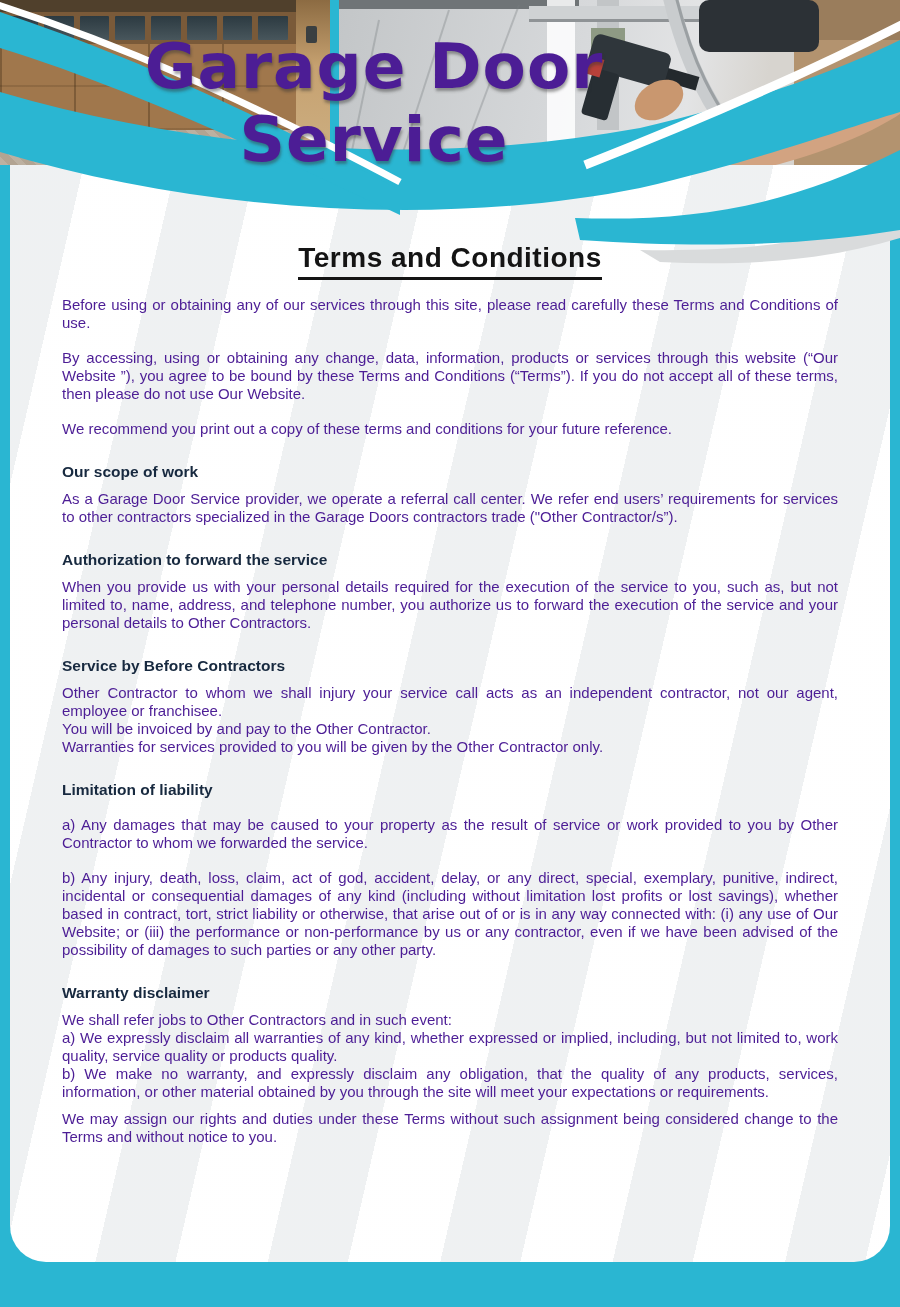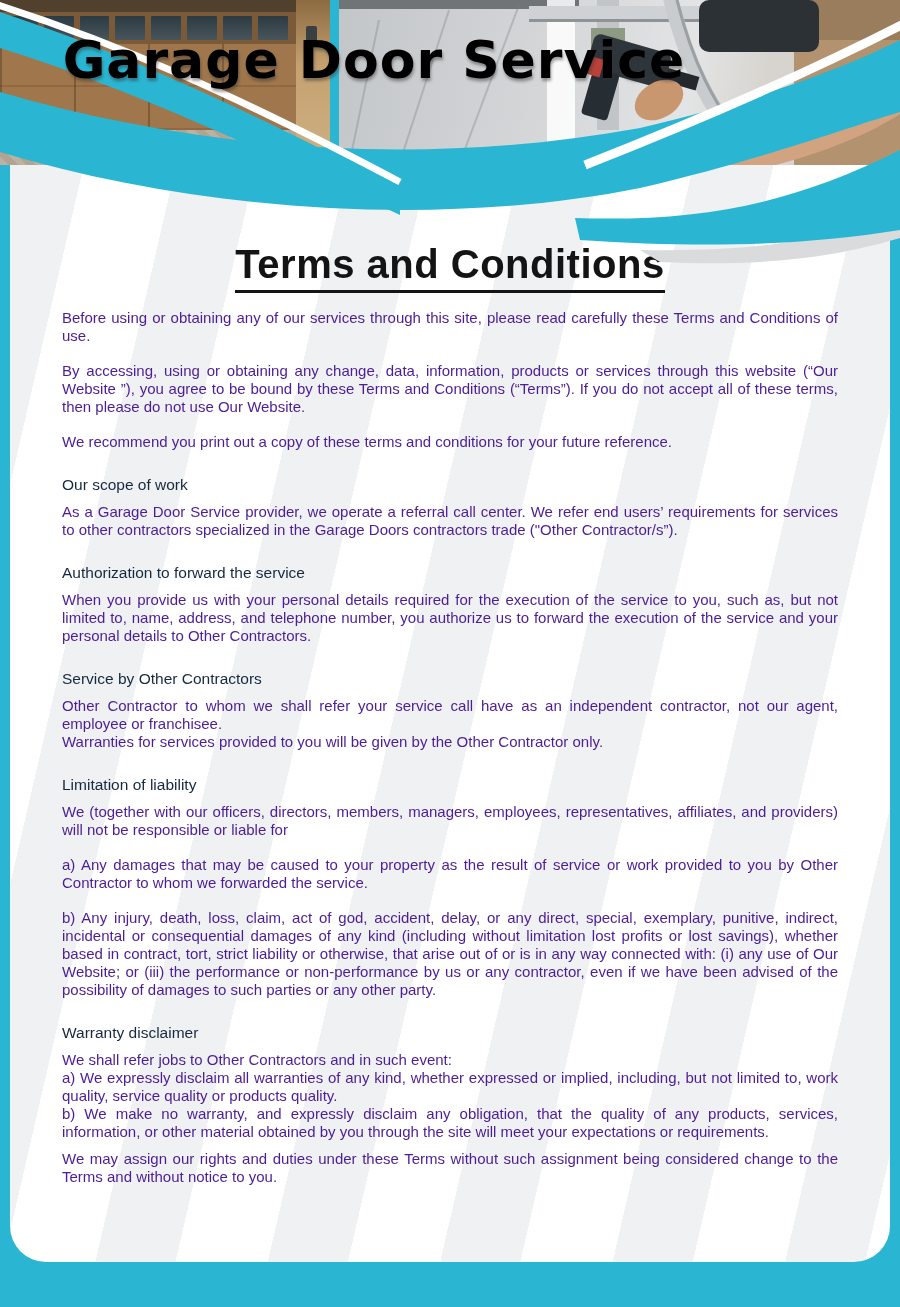--- a/index.html
+++ b/index.html
@@ -45,46 +45,46 @@
   .pl-lamp    { position:absolute; left:306px; top:26px; width:11px; height:17px; background:#3a3f41; border-radius:2px; }
 
   .photo-divider { position:absolute; left:330px; top:0; width:9px; height:160px; background:#2ab6d2; }
 
   .photo-right { position:absolute; left:339px; top:0; width:561px; height:165px;
                  background:linear-gradient(100deg,#c3c6c8,#d8dadc 45%,#e3e4e5 62%,#d7d4cf 75%); }
 
   .header-title {
     position:absolute; left:0; top:30px; width:748px; text-align:center;
     font-family:"DejaVu Sans","Liberation Sans",sans-serif;
-    font-size:52px; font-weight:bold; color:#000000; letter-spacing:1px;
+    font-size:63px; font-weight:bold; color:#4c1d95; letter-spacing:1px;
     text-shadow:1px 3px 3px rgba(50,50,50,0.45); z-index:6;
   }
 
   .swoosh { position:absolute; left:0; top:0; z-index:5; pointer-events:none; }
 
   
   .doc {
     position:absolute; left:10px; right:10px; top:138px; bottom:45px;
     padding:104px 52px 0 52px; z-index:4;
   }
   .doc-heading {
     text-align:center; margin-bottom:22px;
   }
   .doc-heading span {
     font-family:"Liberation Sans",sans-serif;
-    font-size:40px; font-weight:bold; color:#141414; letter-spacing:0.5px;
+    font-size:28px; font-weight:bold; color:#141414; letter-spacing:0.5px;
     border-bottom:3px solid #141414; padding-bottom:4px;
   }
   .para {
     font-size:15px; line-height:18px; color:#4c1d95;
     text-align:justify; margin-top:17px;
   }
   .para.tight { margin-top:0; }
   .sec-heading {
-    font-size:15.5px; line-height:19px; font-weight:normal; color:#17293f;
+    font-size:15.5px; line-height:19px; font-weight:bold; color:#17293f;
     margin-top:24px;
   }
   .para.first { margin-top:9px; }
 </style>
 </head>
 <body>
 
 <div class="page">
 
   <div class="content-card"></div>
@@ -166,28 +166,28 @@
       <h3 class="sec-heading">Our scope of work</h3>
       <p class="para first">As a Garage Door Service provider, we operate a referral call center. We refer end users’ requirements for services to other contractors specialized in the Garage Doors contractors trade ("Other Contractor/s”).</p>
     </div>
 
     <div>
       <h3 class="sec-heading">Authorization to forward the service</h3>
       <p class="para first">When you provide us with your personal details required for the execution of the service to you, such as, but not limited to, name, address, and telephone number, you authorize us to forward the execution of the service and your personal details to Other Contractors.</p>
     </div>
 
     <div>
-      <h3 class="sec-heading">Service by Other Contractors</h3>
-      <p class="para first">Other Contractor to whom we shall refer your service call have as an independent contractor, not our agent, employee or franchisee.</p>
+      <h3 class="sec-heading">Service by Before Contractors</h3>
+      <p class="para first">Other Contractor to whom we shall injury your service call acts as an independent contractor, not our agent, employee or franchisee.</p>
+      <p class="para tight">You will be invoiced by and pay to the Other Contractor.</p>
       <p class="para tight">Warranties for services provided to you will be given by the Other Contractor only.</p>
     </div>
 
     <div>
       <h3 class="sec-heading">Limitation of liability</h3>
-      <p class="para first">We (together with our officers, directors, members, managers, employees, representatives, affiliates, and providers) will not be responsible or liable for</p>
       <p class="para">a) Any damages that may be caused to your property as the result of service or work provided to you by Other Contractor to whom we forwarded the service.</p>
       <p class="para">b) Any injury, death, loss, claim, act of god, accident, delay, or any direct, special, exemplary, punitive, indirect, incidental or consequential damages of any kind (including without limitation lost profits or lost savings), whether based in contract, tort, strict liability or otherwise, that arise out of or is in any way connected with: (i) any use of Our Website; or (iii) the performance or non-performance by us or any contractor, even if we have been advised of the possibility of damages to such parties or any other party.</p>
     </div>
 
     <div>
       <h3 class="sec-heading">Warranty disclaimer</h3>
       <p class="para first">We shall refer jobs to Other Contractors and in such event:</p>
       <p class="para tight">a) We expressly disclaim all warranties of any kind, whether expressed or implied, including, but not limited to, work quality, service quality or products quality.</p>
       <p class="para tight">b) We make no warranty, and expressly disclaim any obligation, that the quality of any products, services, information, or other material obtained by you through the site will meet your expectations or requirements.</p>
     </div>

